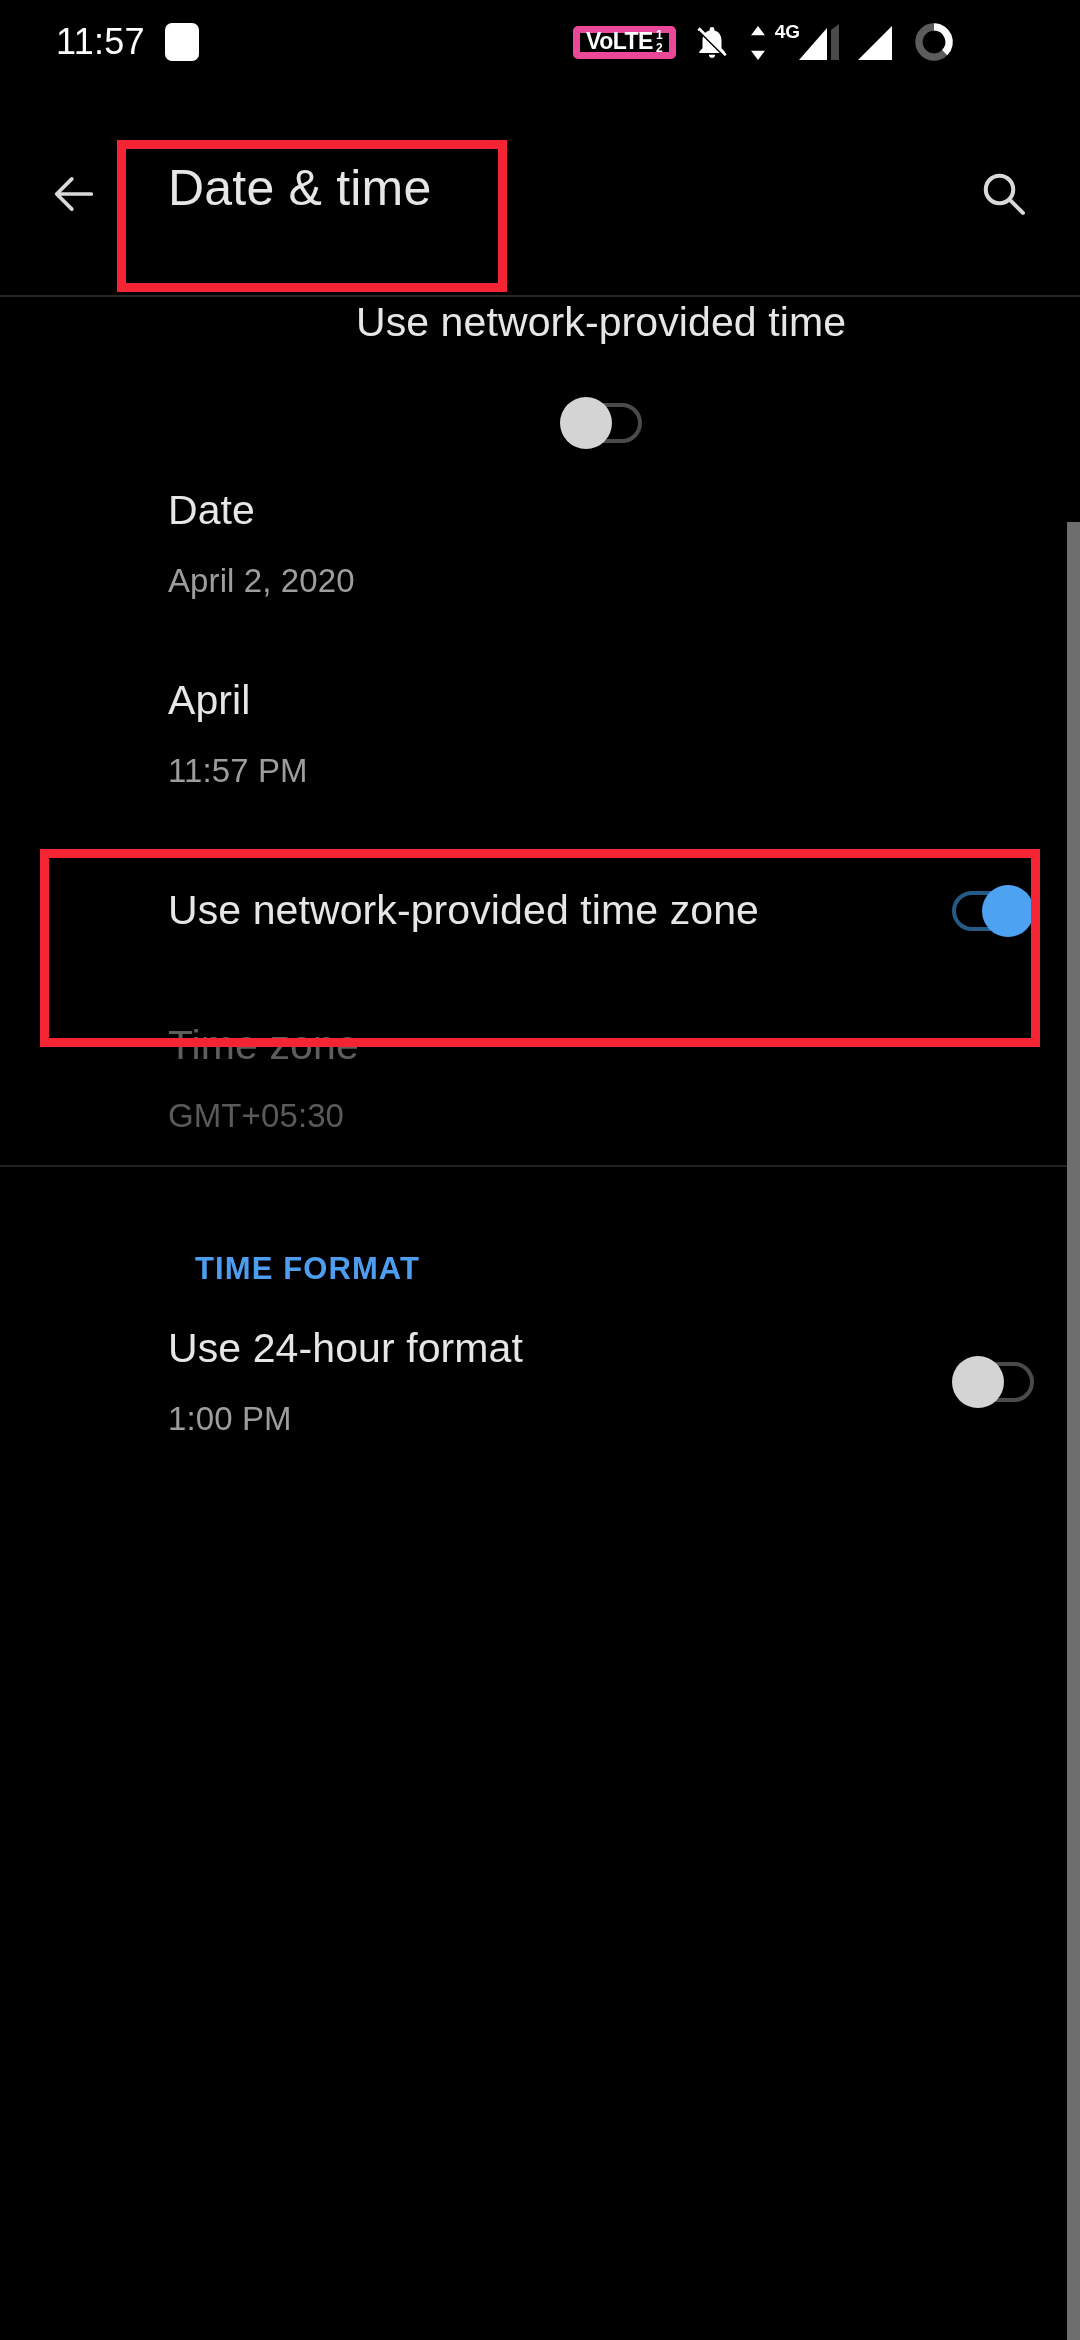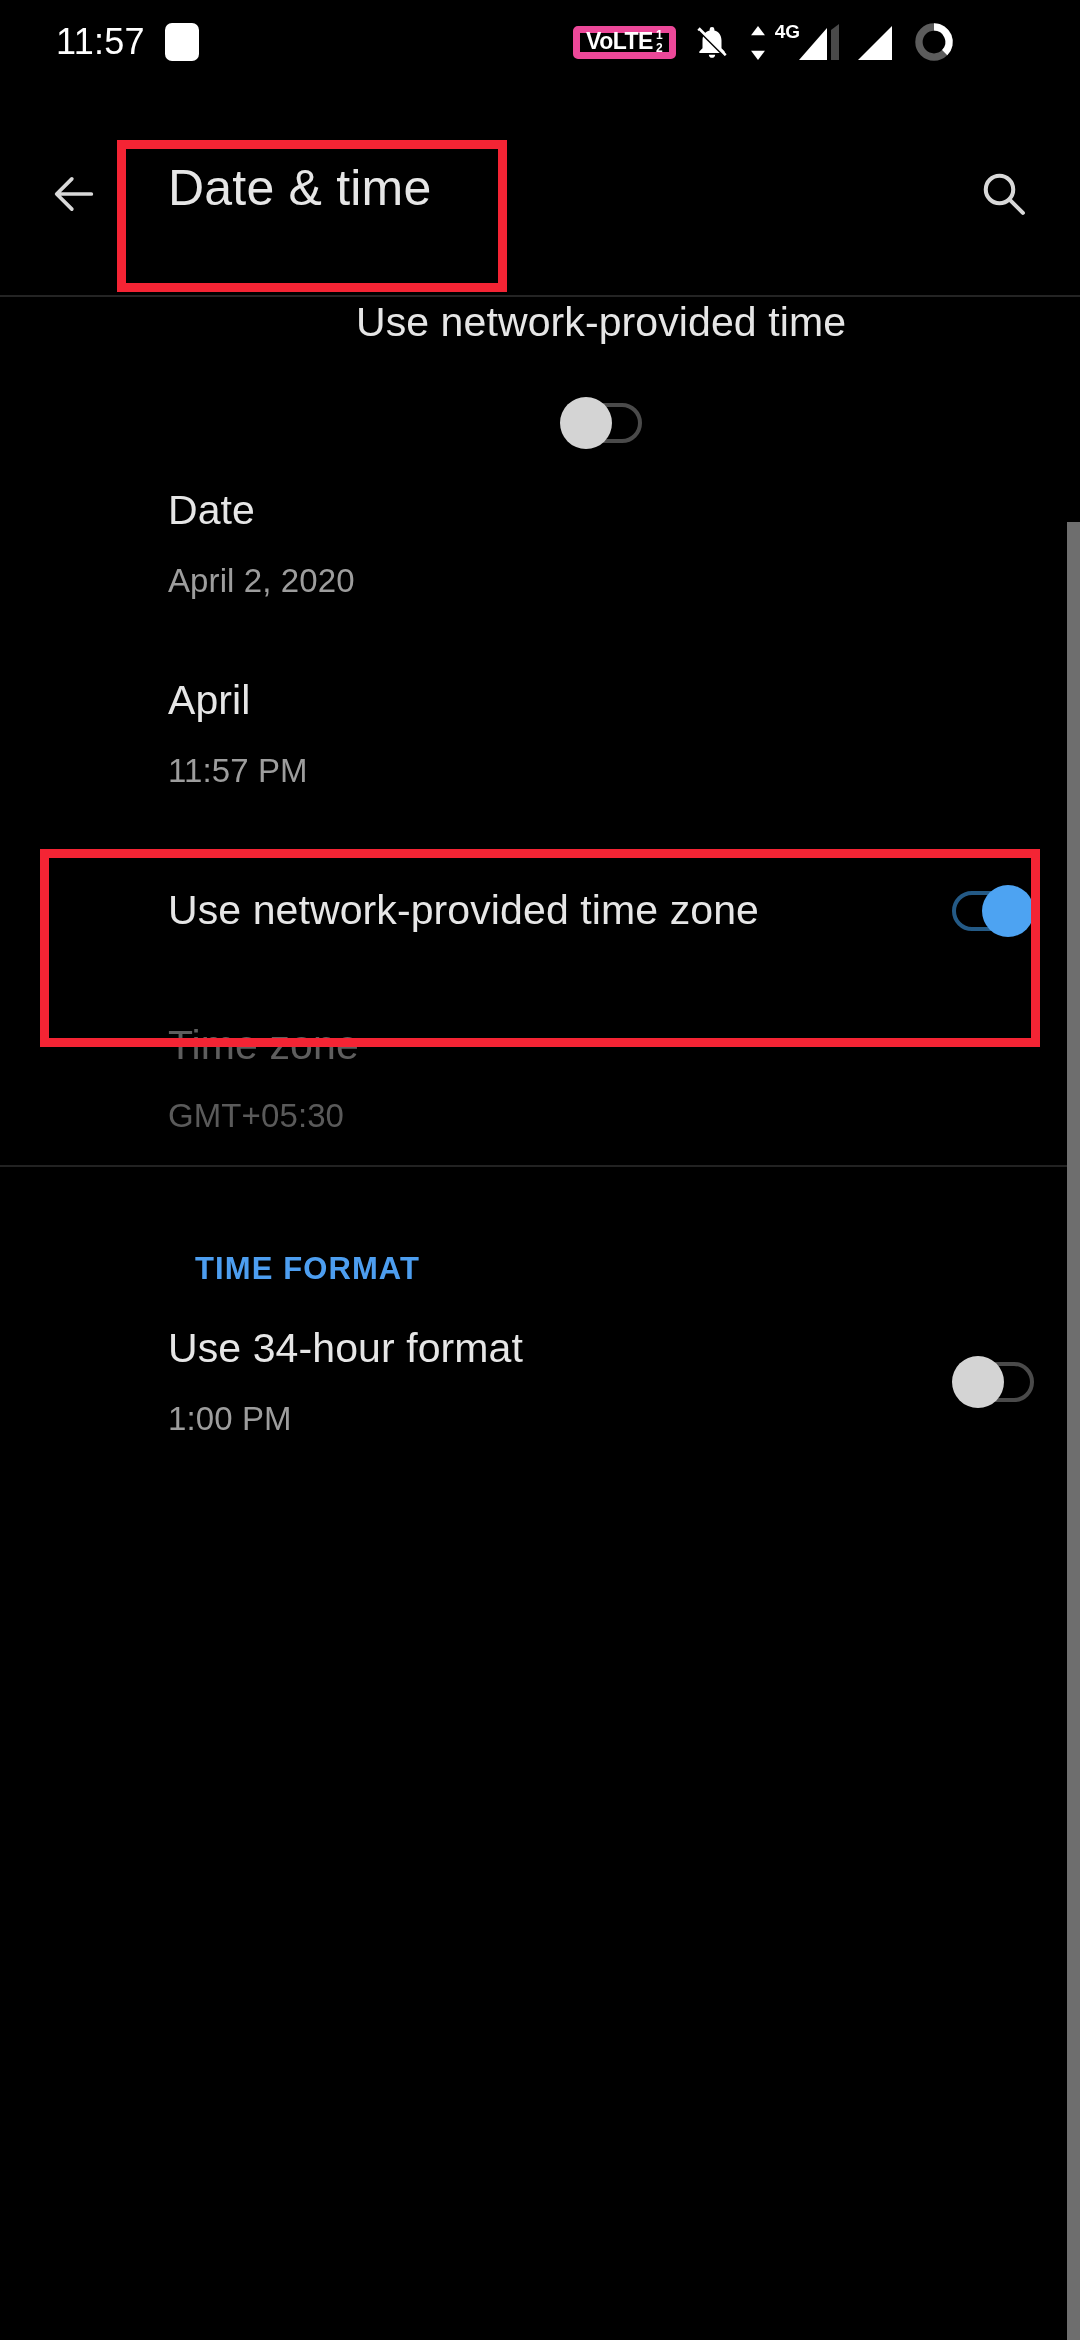--- a/index.html
+++ b/index.html
@@ -382,21 +382,21 @@
   </div>
 
   <div class="section-divider"></div>
 
   <div class="section-header" style="height:120px;">
     <span class="section-header-label">TIME FORMAT</span>
   </div>
 
   <div class="row" style="height:190px;">
     <div class="row-texts">
-      <span class="row-title">Use 34-hour format</span>
+      <span class="row-title">Use 24-hour format</span>
       <span class="row-sub">1:00 PM</span>
     </div>
     <div class="toggle off">
       <span class="track"></span>
       <span class="thumb"></span>
     </div>
   </div>
 </div>
 
 <div class="scrollbar"></div>

